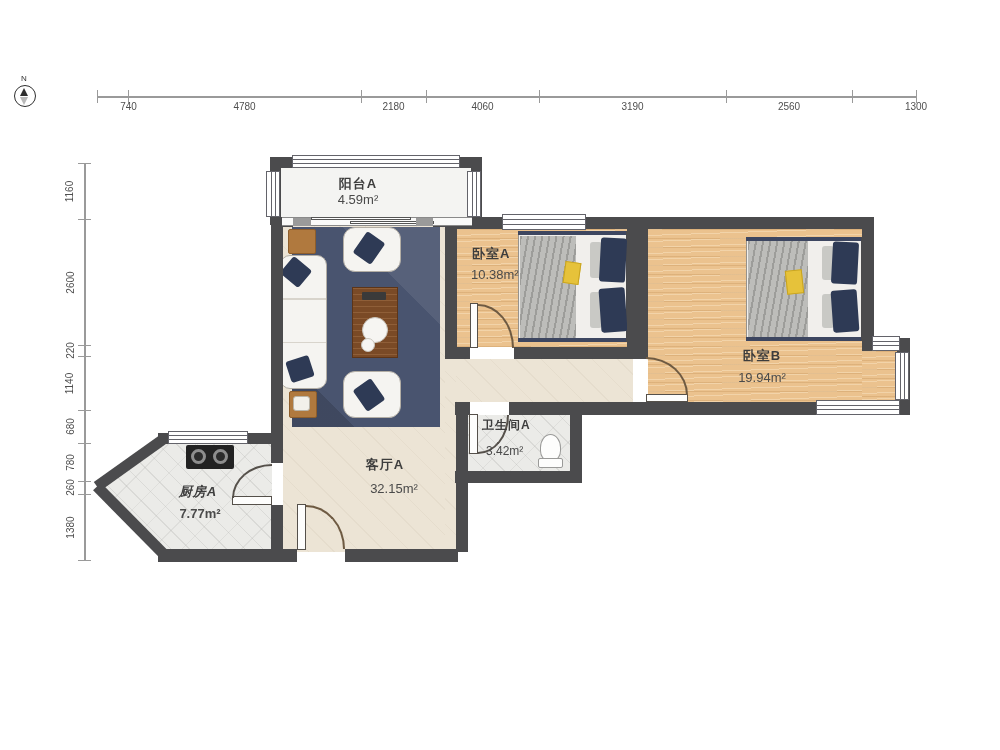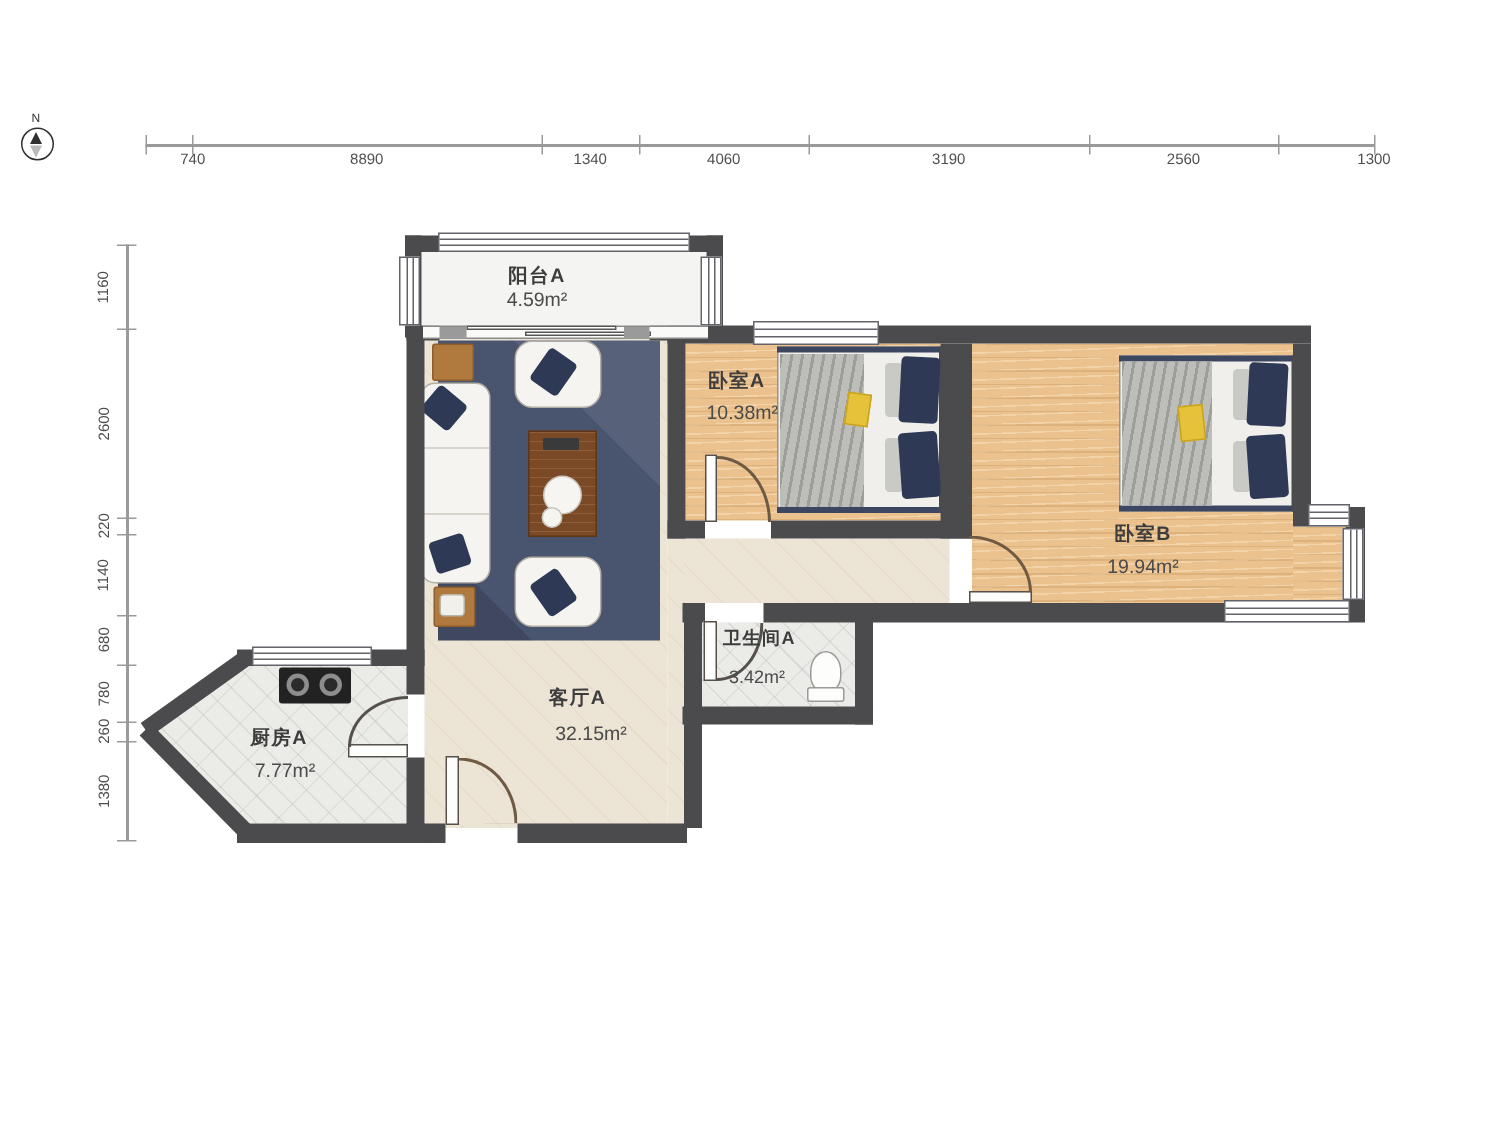--- a/index.html
+++ b/index.html
@@ -73,22 +73,22 @@
   <div class="ruler-line" style="left:97px;top:96px;width:819px;height:2px;"></div>
   <div class="tick" style="left:97px;top:90px;width:1px;height:13px;"></div>
   <div class="tick" style="left:128px;top:90px;width:1px;height:13px;"></div>
   <div class="tick" style="left:361px;top:90px;width:1px;height:13px;"></div>
   <div class="tick" style="left:426px;top:90px;width:1px;height:13px;"></div>
   <div class="tick" style="left:539px;top:90px;width:1px;height:13px;"></div>
   <div class="tick" style="left:726px;top:90px;width:1px;height:13px;"></div>
   <div class="tick" style="left:852px;top:90px;width:1px;height:13px;"></div>
   <div class="tick" style="left:916px;top:90px;width:1px;height:13px;"></div>
   <div class="rt-label" style="left:97px;width:31px;margin-left:16px;">740</div>
-  <div class="rt-label" style="left:128px;width:233px;">8890</div>
-  <div class="rt-label" style="left:361px;width:65px;">1340</div>
+  <div class="rt-label" style="left:128px;width:233px;">4780</div>
+  <div class="rt-label" style="left:361px;width:65px;">2180</div>
   <div class="rt-label" style="left:426px;width:113px;">4060</div>
   <div class="rt-label" style="left:539px;width:187px;">3190</div>
   <div class="rt-label" style="left:726px;width:126px;">2560</div>
   <div class="rt-label" style="left:884px;width:64px;">1300</div>
 
   <div class="ruler-line" style="left:84px;top:163px;width:2px;height:397px;"></div>
   <div class="tick" style="left:78px;top:163px;width:13px;height:1px;"></div>
   <div class="tick" style="left:78px;top:219px;width:13px;height:1px;"></div>
   <div class="tick" style="left:78px;top:345px;width:13px;height:1px;"></div>
   <div class="tick" style="left:78px;top:356px;width:13px;height:1px;"></div>
@@ -246,16 +246,16 @@
 
   <div class="room-label" style="left:712px;top:347px;width:100px;">卧室B</div>
   <div class="room-area" style="left:712px;top:370px;width:100px;">19.94m²</div>
 
   <div class="room-label left-align" style="left:482px;top:417px;font-size:12px;">卫生间A</div>
   <div class="room-area left-align" style="left:486px;top:444px;text-align:left;font-size:12px;">3.42m²</div>
 
   <div class="room-label" style="left:335px;top:456px;width:100px;">客厅A</div>
   <div class="room-area" style="left:344px;top:481px;width:100px;">32.15m²</div>
 
-  <div class="room-label" style="left:136px;top:483px;width:100px;">厨房A</div>
-  <div class="room-area" style="left:140px;top:506px;width:100px;">7.77m²</div>
+  <div class="room-label" style="left:148px;top:483px;width:100px;font-style:italic;">厨房A</div>
+  <div class="room-area" style="left:150px;top:506px;width:100px;font-weight:bold;">7.77m²</div>
 
 </div>
 
 </body></html>

